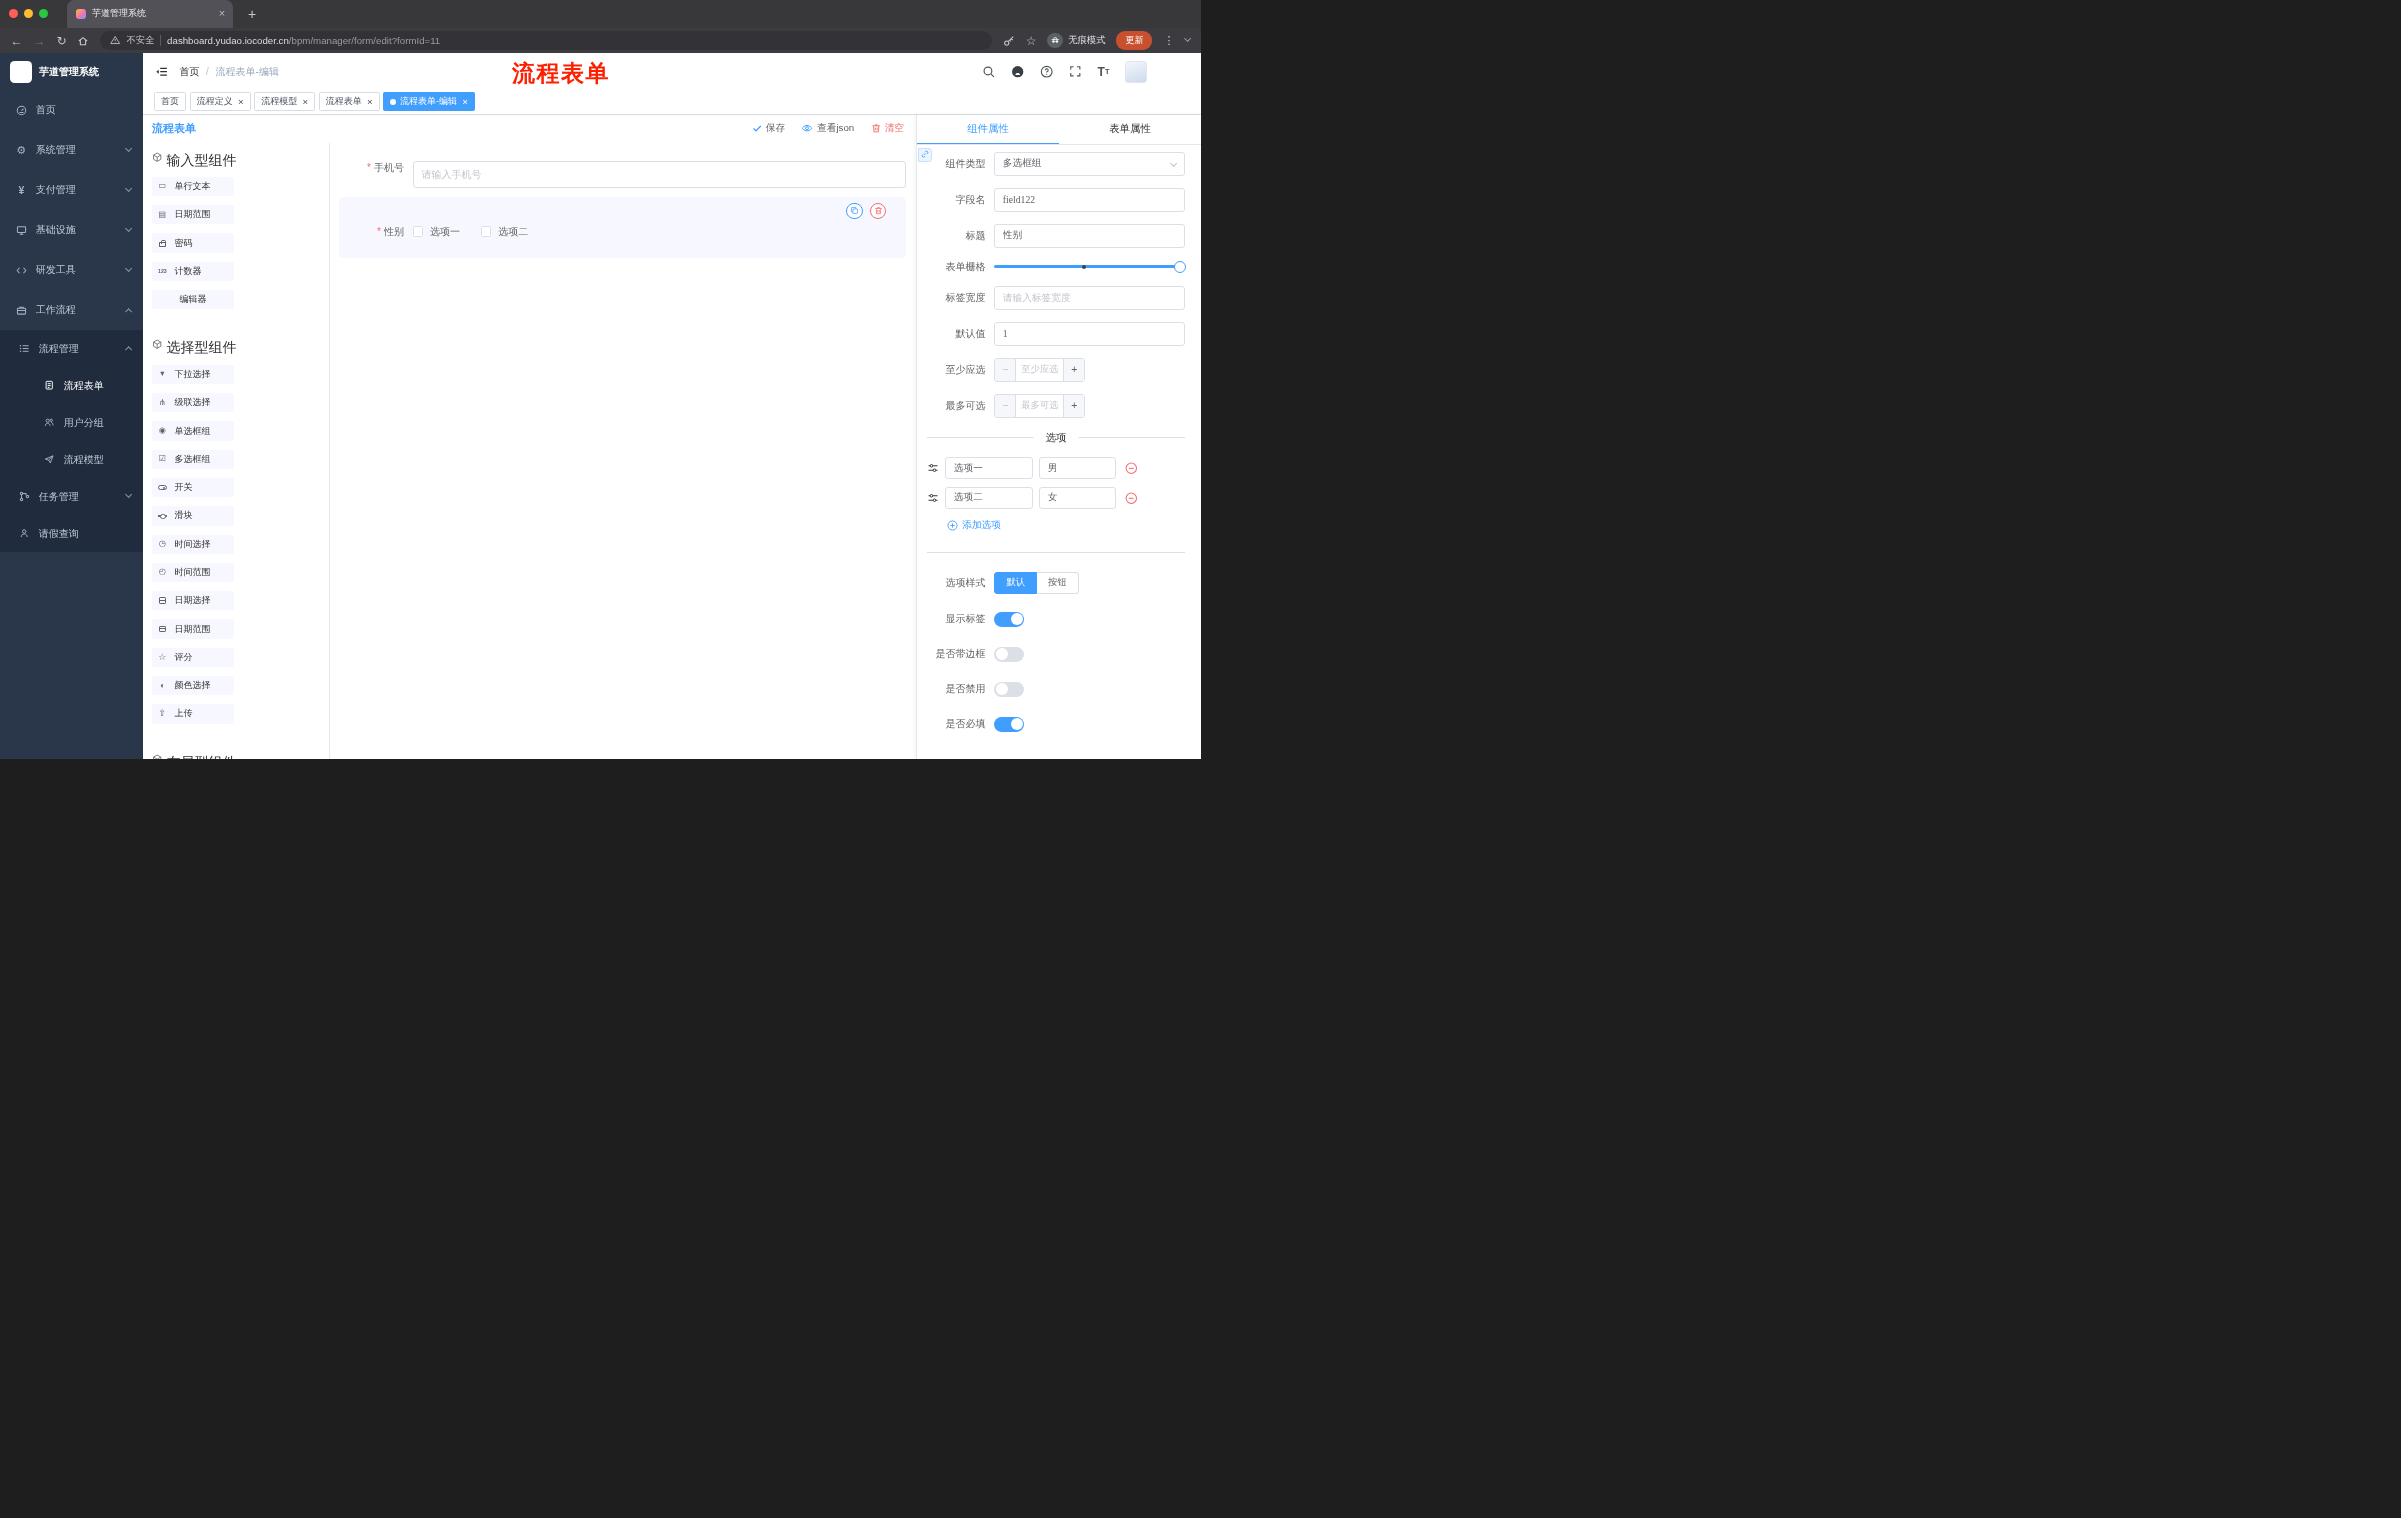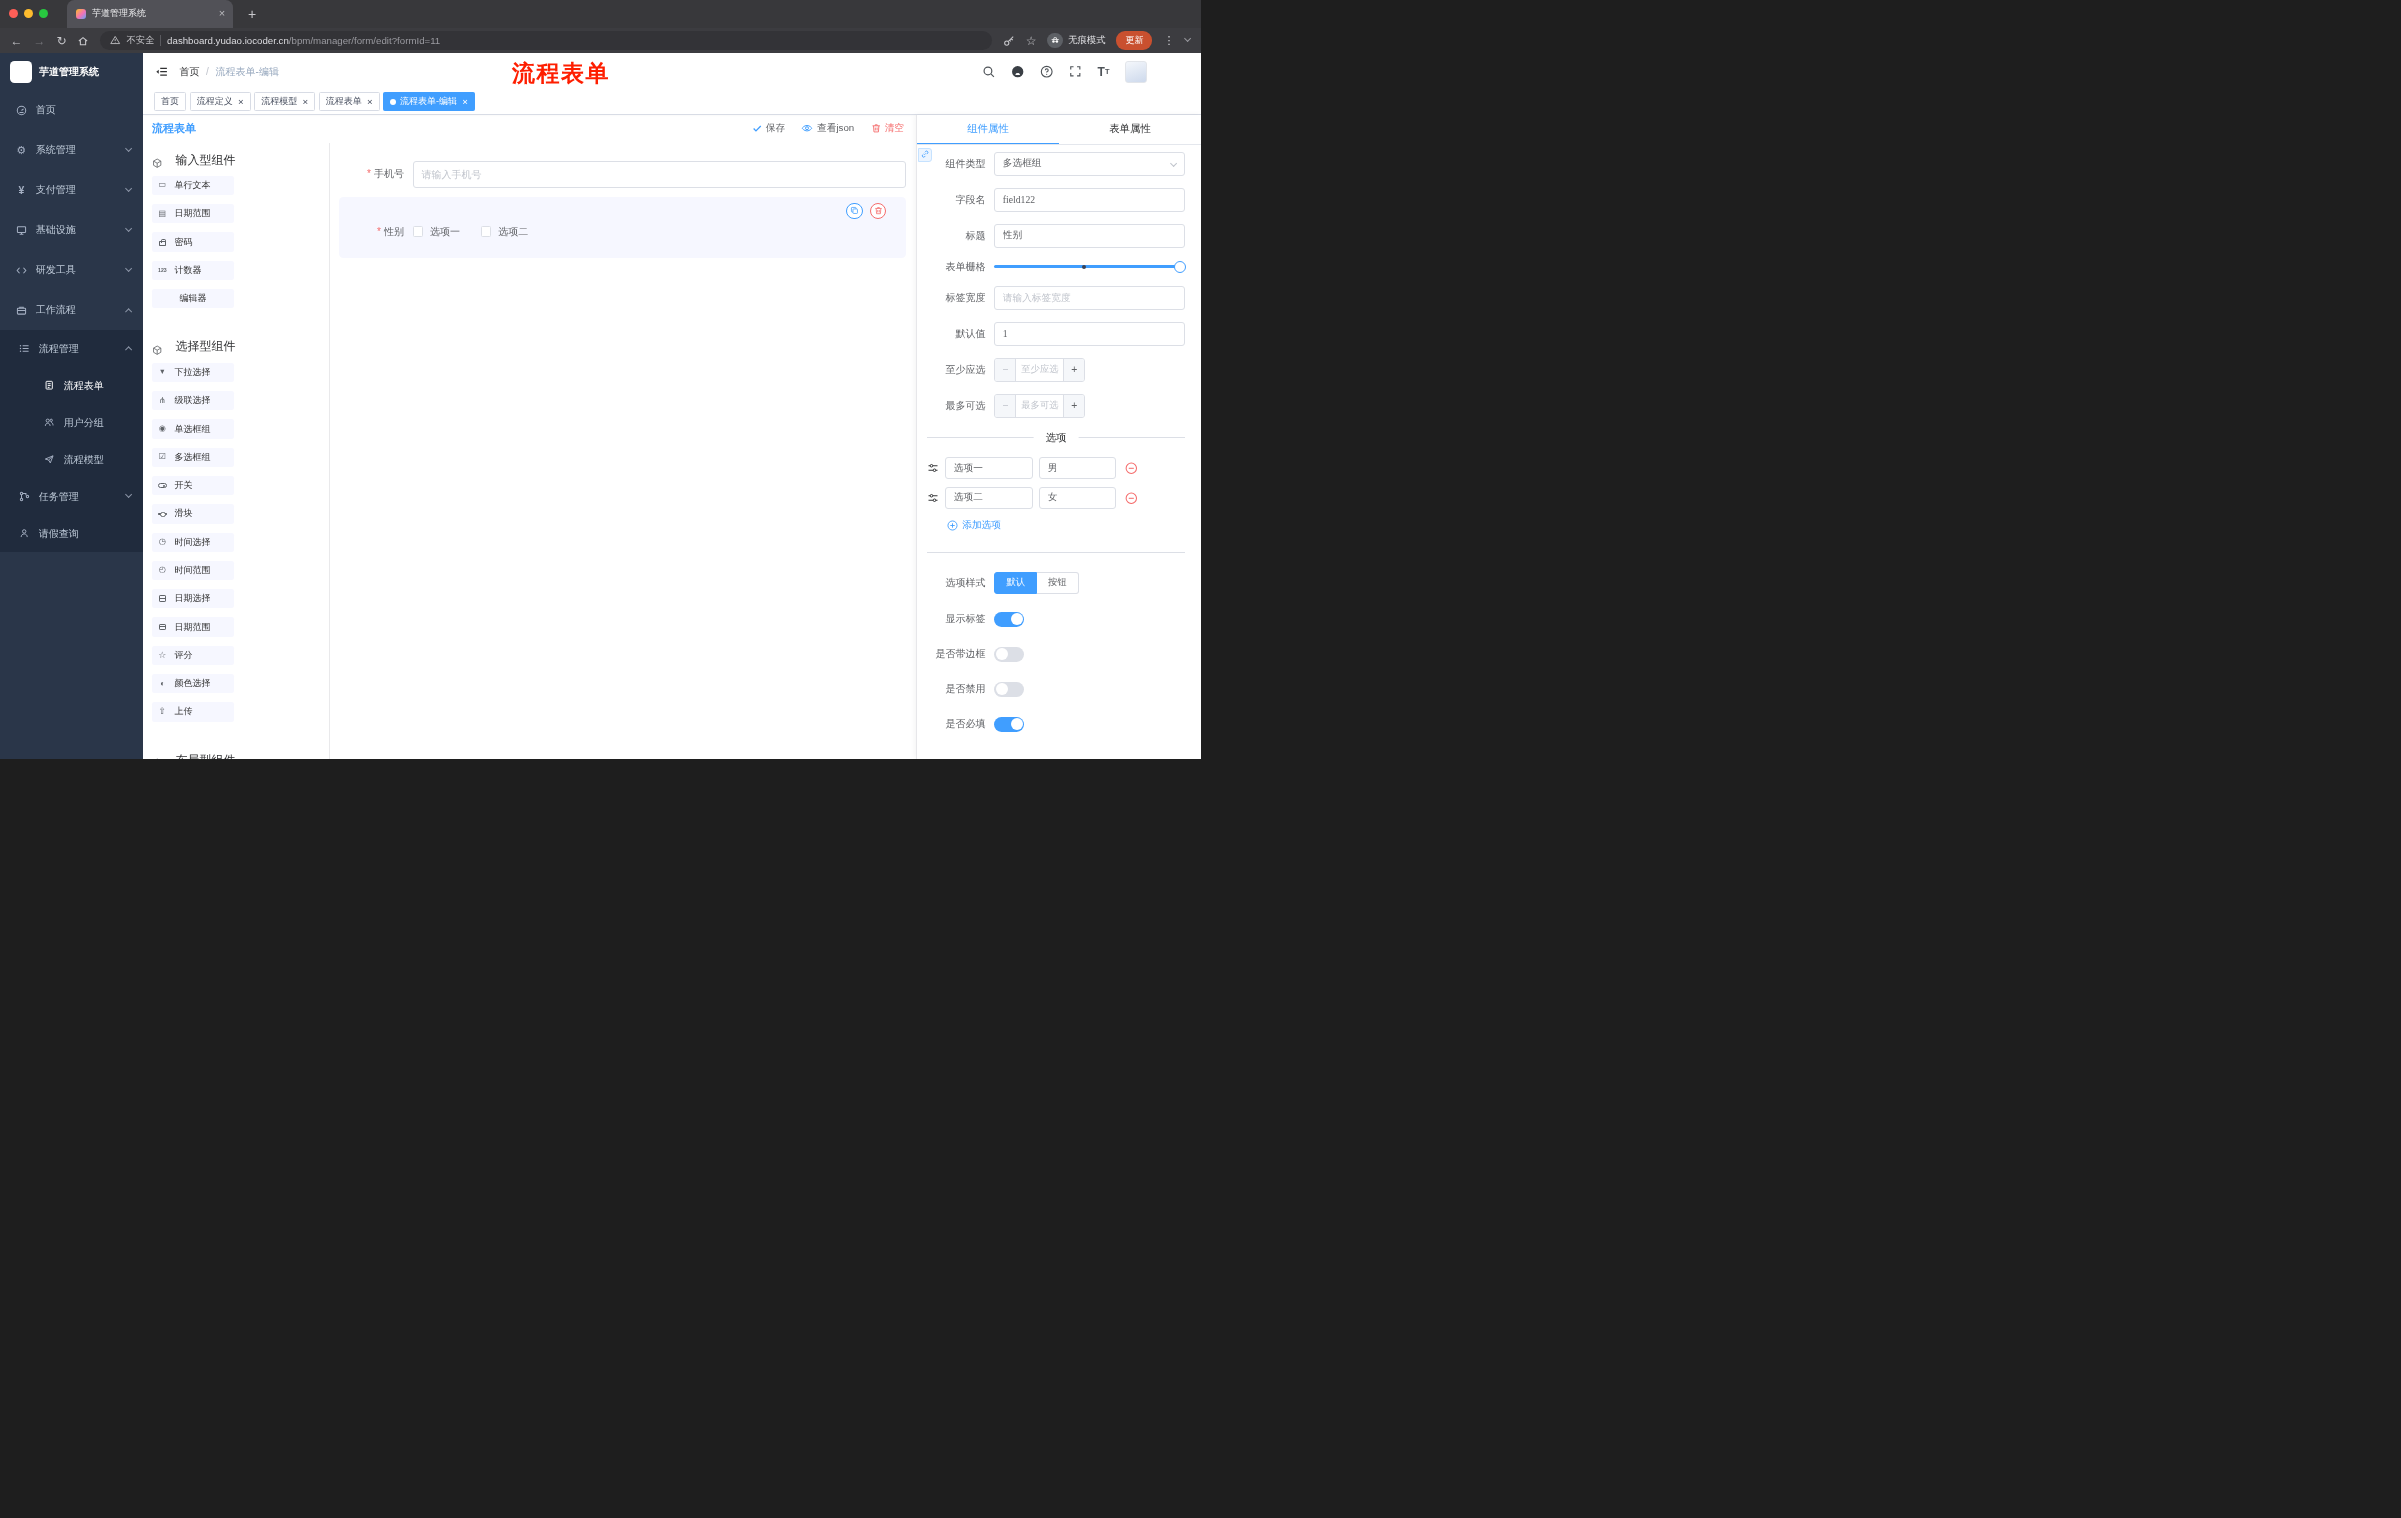--- a/index.html
+++ b/index.html
@@ -86,21 +86,21 @@
 .designer-bar{height:28px;display:flex;align-items:center;padding:0 12px 0 9px;flex-shrink:0}
 .d-title{color:#409eff;font-size:11px;font-weight:bold}
 .d-tools{margin-left:auto;display:flex;gap:16.3px;align-items:center;font-size:9.7px}
 .tool{display:flex;align-items:center;gap:3.7px;color:#606266;cursor:pointer}
 .tool.danger{color:#f56c6c}
 .designer-body{flex:1;display:flex;min-height:0}
 
 
 .palette{width:187px;border-right:0.7px solid #e9e9eb;padding:9px 7.4px 0 9px;overflow:hidden;flex-shrink:0}
 .pg{margin-bottom:30px}
-.pg-head{display:flex;align-items:flex-end;gap:13px;font-size:12px;color:#303133;margin:0 0 7.4px 0}
+.pg-head{display:flex;align-items:flex-start;gap:4px;font-size:14px;color:#303133;margin:0 0 7.4px 0}
 .pg-items{display:flex;flex-wrap:wrap;gap:9px 7.4px}
 .p-item{width:82px;height:19.3px;background:#f6f7ff;border-radius:2.2px;display:flex;align-items:center;gap:7px;padding:0 5.2px;font-size:9px;color:#333;cursor:move}
 .p-item.centered{justify-content:center}
 .pic{width:10.4px;display:flex;align-items:center;justify-content:center;color:#5f6368;font-size:8.2px;flex-shrink:0;line-height:1}
 .g-input::before{content:"▭"}
 .g-textarea::before{content:"▤"}
 .g-counter::before{content:"123";font-size:5.2px;font-weight:bold;letter-spacing:0}
 .g-select::before{content:"▾"}
 .g-cascader::before{content:"⋔"}
 .g-radio::before{content:"◉"}
@@ -117,21 +117,21 @@
 .g-slider{width:9px;height:1.5px;background:#5f6368;border-radius:0.7px;position:relative;display:inline-block}
 .g-slider::before{content:"";position:absolute;left:2.2px;top:-1.5px;width:3.7px;height:3.7px;border-radius:50%;background:#fff;border:0.7px solid #5f6368}
 .g-cal{width:7.4px;height:6.7px;border:0.7px solid #5f6368;border-radius:1.1px;position:relative;display:inline-block}
 .g-cal::before{content:"";position:absolute;left:0;right:0;top:1.5px;border-top:0.7px solid #5f6368}
 .req::before{content:"*";color:#f56c6c;margin-right:3px}
 .el-input{height:24px;border:0.7px solid #dcdfe6;border-radius:3px;padding:0 7.4px;font-size:9.7px;color:#606266;width:100%;background:#fff;outline:none;font-family:Liberation Serif, serif;display:block}
 .el-input::placeholder{color:#c0c4cc}
 
 
 .canvas{flex:1;padding:18px 10.4px 0 9px;min-width:0}
-.c-row{display:flex;align-items:center}
+.c-row{display:flex;align-items:flex-start}
 .c-label{width:74px;text-align:right;padding-right:9px;font-size:10px;color:#606266;flex-shrink:0;white-space:nowrap}
 .c-input{flex:1;height:27px;font-size:10px}
 .sel-block{margin-top:9px;background:#f6f7ff;border-radius:4.5px;position:relative;padding:28px 10.4px 19.3px 0}
 .block-actions{position:absolute;top:6px;right:19.3px;display:flex;gap:7.4px}
 .act{width:16.3px;height:16.3px;border-radius:50%;border:0.7px solid;display:flex;align-items:center;justify-content:center;background:#fff;cursor:pointer}
 .act.copy{border-color:#409eff;color:#409eff}
 .act.del{border-color:#f56c6c;color:#f56c6c}
 .cb{display:flex;align-items:center;gap:6.7px;margin-right:21px;font-size:10px;color:#606266;cursor:pointer}
 .cb-box{width:10.4px;height:10.4px;border:0.7px solid #dcdfe6;border-radius:1.5px;background:#fff;flex-shrink:0}
 

